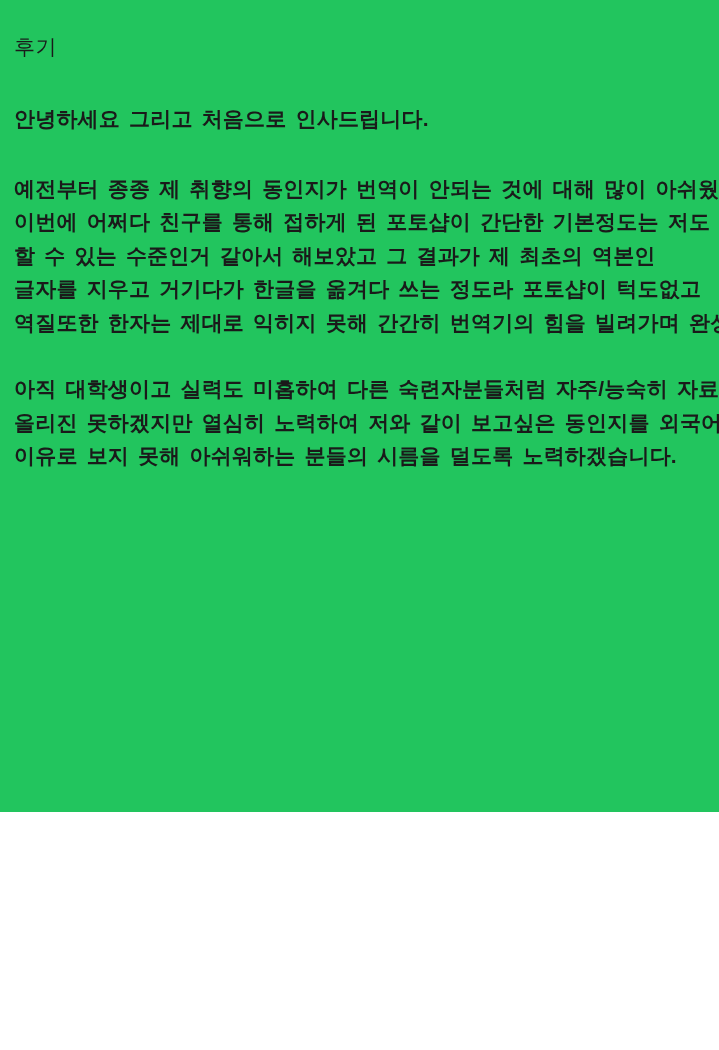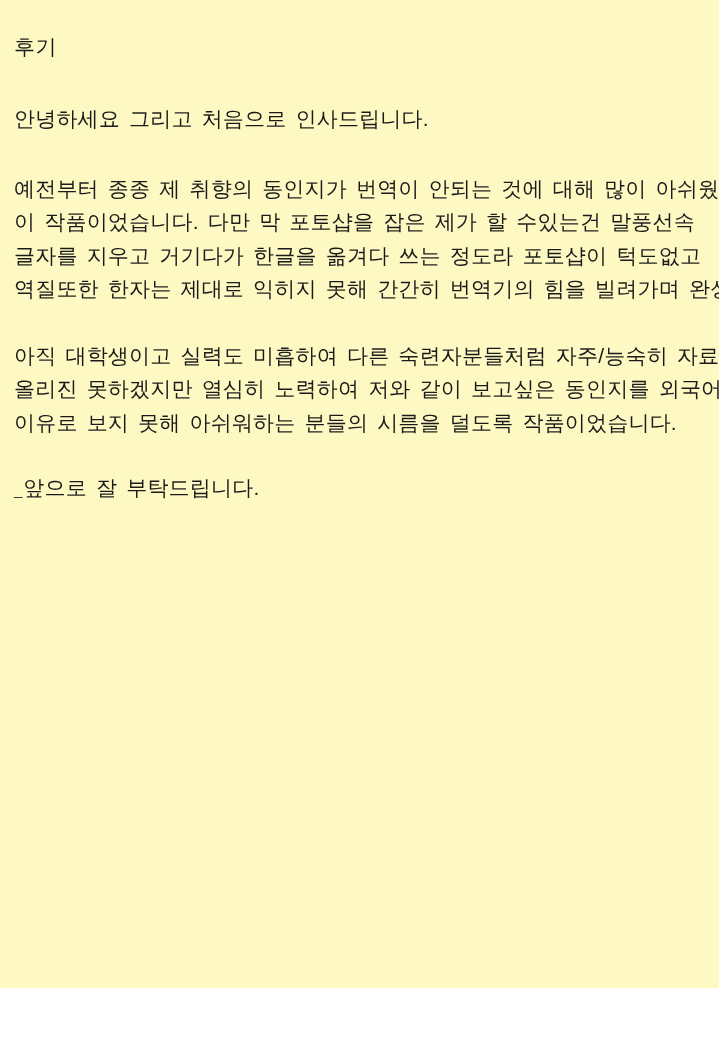--- a/index.html
+++ b/index.html
@@ -11,35 +11,35 @@
     width: 719px;
     height: 1050px;
     overflow: hidden;
     font-family: "Liberation Sans", "DejaVu Sans", sans-serif;
     color: #1a1a1a;
     -webkit-font-smoothing: antialiased;
   }
   .page {
     box-sizing: border-box;
     width: 719px;
-    height: 988px;
+    height: 812px;
     padding: 30px 8px 0 14px;
-    background: #fef9c3;
+    background: #22c55e;
   }
   .doc-title {
     margin: 0;
     font-size: 21px;
     font-weight: 400;
     line-height: 34px;
     letter-spacing: 0.5px;
   }
   .para {
     margin: 0;
     font-size: 21px;
-    font-weight: 400;
+    font-weight: 700;
     line-height: 33.5px;
     word-spacing: 3px;
     letter-spacing: 0.2px;
   }
   .para .line {
     display: block;
     white-space: nowrap;
   }
   .para-greeting { margin-top: 38px; }
   .para-story    { margin-top: 36px; }
@@ -61,28 +61,26 @@
 <div class="page">
 
   <h1 class="doc-title">후기</h1>
 
   <p class="para para-greeting">
     <span class="line">안녕하세요 그리고 처음으로 인사드립니다.</span>
   </p>
 
   <p class="para para-story">
     <span class="line">예전부터 종종 제 취향의 동인지가 번역이 안되는 것에 대해 많이 아쉬웠고</span>
-    <span class="line">이 작품이었습니다. 다만 막 포토샵을 잡은 제가 할 수있는건 말풍선속</span>
+    <span class="line">이번에 어쩌다 친구를 통해 접하게 된 포토샵이 간단한 기본정도는 저도</span>
+    <span class="line">할 수 있는 수준인거 같아서 해보았고 그 결과가 제 최초의 역본인</span>
     <span class="line">글자를 지우고 거기다가 한글을 옮겨다 쓰는 정도라 포토샵이 턱도없고</span>
     <span class="line">역질또한 한자는 제대로 익히지 못해 간간히 번역기의 힘을 빌려가며 완성한</span>
   </p>
 
   <p class="para para-promise">
     <span class="line">아직 대학생이고 실력도 미흡하여 다른 숙련자분들처럼 자주/능숙히 자료를</span>
     <span class="line">올리진 못하겠지만 열심히 노력하여 저와 같이 보고싶은 동인지를 외국어란</span>
-    <span class="line">이유로 보지 못해 아쉬워하는 분들의 시름을 덜도록 작품이었습니다.</span>
+    <span class="line">이유로 보지 못해 아쉬워하는 분들의 시름을 덜도록 노력하겠습니다.</span>
   </p>
 
-  <p class="para para-signoff">
-    <span class="line"><span class="stray-mark">_</span><span>앞으로 잘 부탁드립니다.</span></span>
-  </p>
 
 </div>
 
 </body></html>

